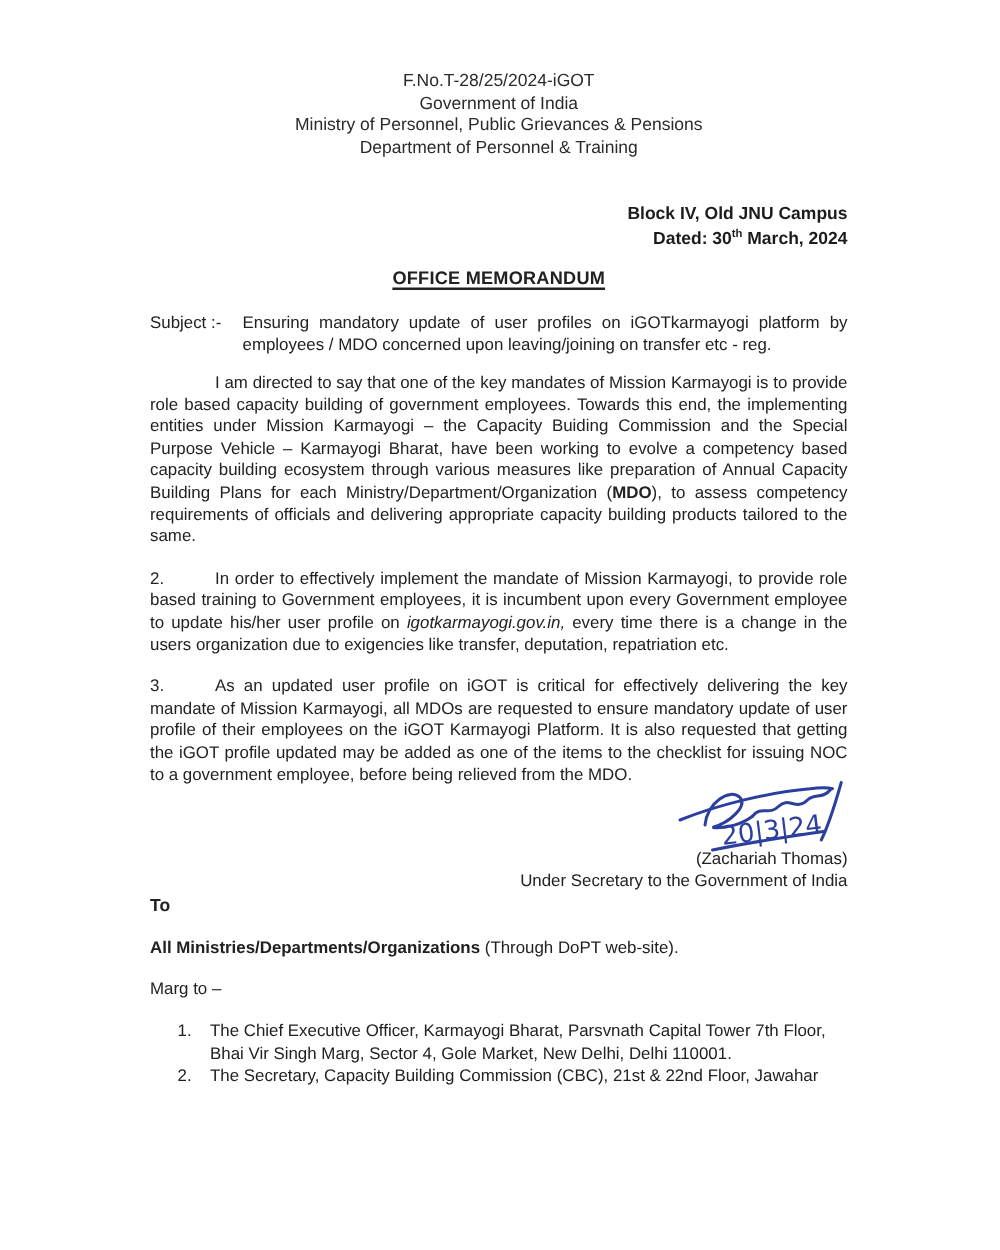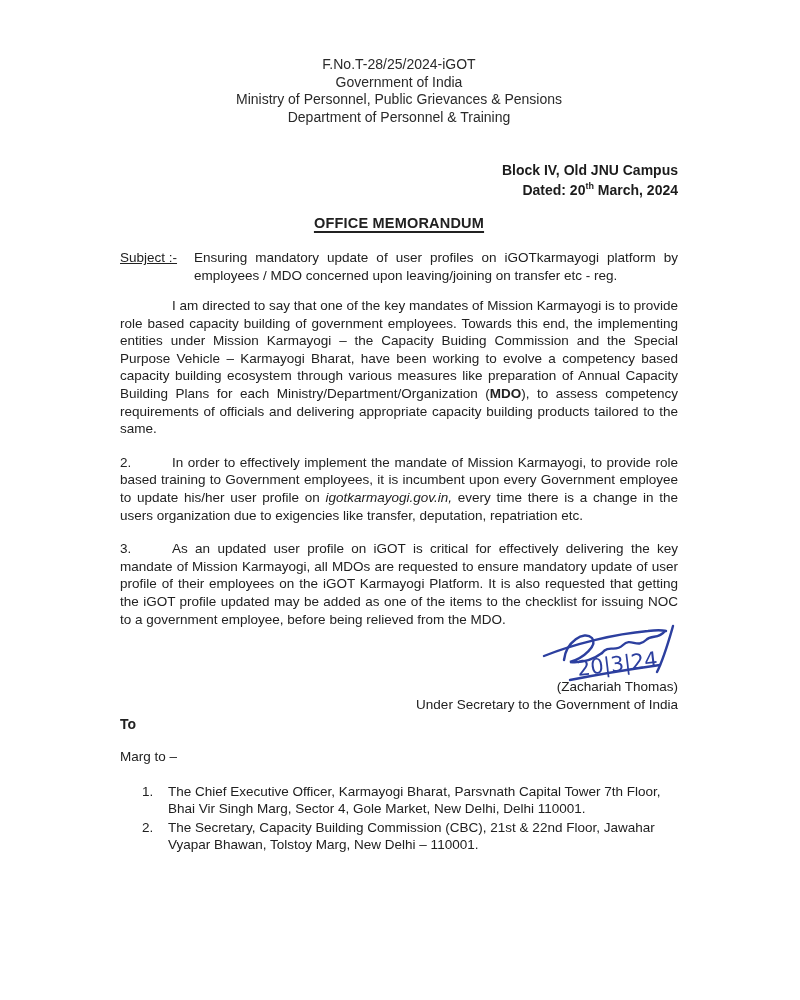--- a/index.html
+++ b/index.html
@@ -8,21 +8,21 @@
     color:#212121;font-family:"Liberation Sans","DejaVu Sans",sans-serif;
     overflow:hidden;
   }
   .doc{position:absolute;left:120px;top:56px;width:558px;}
   .letterhead{text-align:center;font-size:14px;line-height:17.5px;color:#2a2a2a;}
   .addr{margin-top:34px;text-align:right;font-weight:700;font-size:14px;line-height:20px;color:#1c1c1c;}
   .addr sup{font-size:9px;vertical-align:super;line-height:0;}
   .om-title{margin-top:15px;text-align:center;font-weight:700;font-size:14.5px;letter-spacing:.2px;}
   .om-title span{text-decoration:underline;text-underline-offset:3px;text-decoration-thickness:1.5px;}
   .subject{margin-top:18px;display:flex;font-size:13.5px;line-height:17.5px;}
-  .subject .lbl{flex:0 0 72px;white-space:nowrap;text-decoration:underline;}
+  .subject .lbl{flex:0 0 72px;white-space:nowrap;}
   .subject .txt{flex:1;text-align:justify;padding-left:2px;}
   .para{margin-top:16px;font-size:13.5px;line-height:17.6px;text-align:justify;color:#222;}
   .para.first{margin-top:13px;text-indent:52px;}
   .pnum{display:inline-block;width:52px;text-indent:0;}
   .b{font-weight:700;}
   .i{font-style:italic;}
   .sig-row{position:relative;height:52px;margin-top:-4px;}
   .sig-row svg{position:absolute;right:-28px;top:-2px;}
   .sig-name{text-align:right;font-size:13.5px;line-height:17.5px;margin-top:2px;}
   .sig-desig{text-align:right;font-size:13.5px;line-height:17.5px;}
@@ -42,21 +42,21 @@
 
     <div class="letterhead">
       <div>F.No.T-28/25/2024-iGOT</div>
       <div>Government of India</div>
       <div>Ministry of Personnel, Public Grievances &amp; Pensions</div>
       <div>Department of Personnel &amp; Training</div>
     </div>
 
     <div class="addr">
       <div>Block IV, Old JNU Campus</div>
-      <div><span>Dated: 20</span><sup>th</sup><span> March, 2024</span></div>
+      <div><span>Dated: 30</span><sup>th</sup><span> March, 2024</span></div>
     </div>
 
     <div class="om-title"><span>OFFICE MEMORANDUM</span></div>
 
     <div class="subject">
       <div class="lbl">Subject :-</div>
       <div class="txt">Ensuring mandatory update of user profiles on iGOTkarmayogi platform by employees / MDO concerned upon leaving/joining on transfer etc - reg.</div>
     </div>
 
     <div class="para first"><span>I am directed to say that one of the key mandates of Mission Karmayogi is to provide role based capacity building of government employees. Towards this end, the implementing entities under Mission Karmayogi – the Capacity Buiding Commission and the Special Purpose Vehicle – Karmayogi Bharat, have been working to evolve a competency based capacity building ecosystem through various measures like preparation of Annual Capacity Building Plans for each Ministry/Department/Organization (</span><span class="b">MDO</span><span>), to assess competency requirements of officials and delivering appropriate capacity building products tailored to the same.</span></div>
@@ -76,20 +76,21 @@
         </g>
         <text x="42" y="54" transform="rotate(-7 42 54)" font-size="21" font-family="DejaVu Sans, sans-serif" fill="#2c3f9f">20|3|24</text>
       </svg>
     </div>
 
     <div class="sig-name">(Zachariah Thomas)</div>
     <div class="sig-desig">Under Secretary to the Government of India</div>
 
     <div class="to-label">To</div>
 
+    <div class="to-line"><span class="b">All Ministries/Departments/Organizations</span><span> (Through  DoPT web-site).</span></div>
 
     <div class="copy-label">Marg to –</div>
 
     <div class="copy-list">
       <div class="copy-item">
         <span class="num">1.</span>
         <span class="itx">The Chief Executive Officer, Karmayogi Bharat, Parsvnath Capital Tower 7th Floor, Bhai Vir Singh Marg, Sector 4, Gole Market, New Delhi, Delhi 110001.</span>
       </div>
       <div class="copy-item">
         <span class="num">2.</span>

